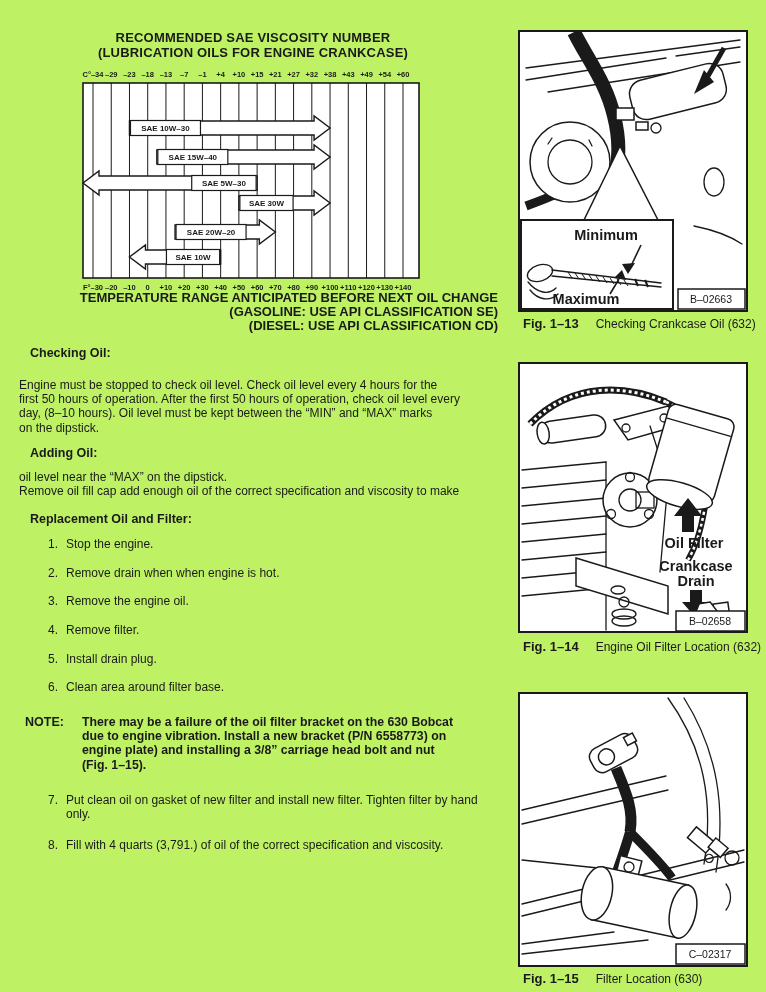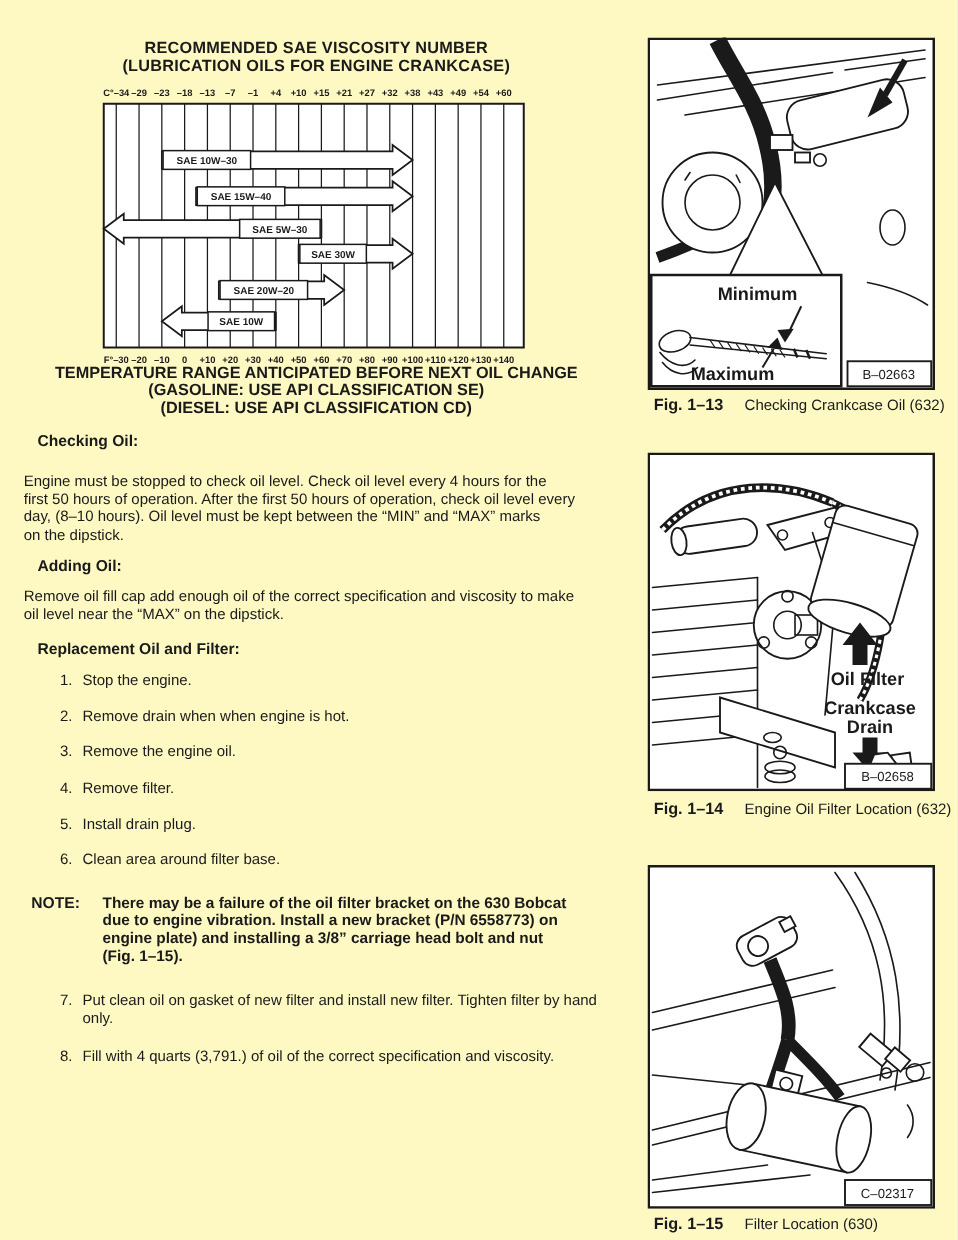--- a/index.html
+++ b/index.html
@@ -1,20 +1,20 @@
 <!DOCTYPE html>
 <html><head>
 <meta charset="utf-8">
 <style>
   html,body{margin:0;padding:0;background:#e8e8e8}
-  .page{position:relative;width:766px;height:992px;background:#fef9c3;
+  .page{position:relative;width:766px;height:992px;background:#bef264;
         font-family:"Liberation Sans",sans-serif;color:#1a1a1a;overflow:hidden}
   .chart-title{position:absolute;left:8px;top:30px;width:490px;text-align:center;
         font-weight:bold;font-size:13px;line-height:15px;letter-spacing:.2px}
-  .temp-note{position:absolute;left:8px;top:291px;width:490px;text-align:center;
+  .temp-note{position:absolute;left:8px;top:291px;width:490px;text-align:right;
         font-weight:bold;font-size:13px;line-height:14px}
   .h{position:absolute;left:30px;font-weight:bold;font-size:12.5px;white-space:nowrap}
   .para{position:absolute;left:19px;font-size:12px;line-height:14.2px;white-space:nowrap}
   .step{position:absolute;left:48px;font-size:12px;line-height:14.2px;white-space:nowrap}
   .stepnum{display:inline-block;width:18px}
   .step .cont{padding-left:18px}
   .note-label{position:absolute;left:25px;top:715px;font-weight:bold;font-size:12.5px}
   .note-lines{position:absolute;left:82px;top:715px;font-weight:bold;font-size:12.3px;
         line-height:14.2px;white-space:nowrap}
   .fig{position:absolute;left:518px;width:230px}
@@ -124,22 +124,22 @@
   <div class="h" style="top:346px">Checking Oil:</div>
   <div class="para" style="top:378px">
     <div>Engine must be stopped to check oil level. Check oil level every 4 hours for the</div>
     <div>first 50 hours of operation. After the first 50 hours of operation, check oil level every</div>
     <div>day, (8–10 hours). Oil level must be kept between  the “MIN” and “MAX” marks</div>
     <div>on the dipstick.</div>
   </div>
 
   <div class="h" style="top:446px">Adding Oil:</div>
   <div class="para" style="top:470px">
+    <div>oil level near the “MAX” on the dipstick.</div>
     <div>Remove oil fill cap add enough oil of the correct specification and viscosity to make</div>
-    <div>oil level near the “MAX” on the dipstick.</div>
   </div>
 
   <div class="h" style="top:512px">Replacement Oil and Filter:</div>
 
   <div class="step" style="top:537px">
     <span class="stepnum">1.</span><span>Stop the engine.</span>
   </div>
   <div class="step" style="top:566px">
     <span class="stepnum">2.</span><span>Remove drain when when engine is hot.</span>
   </div>

